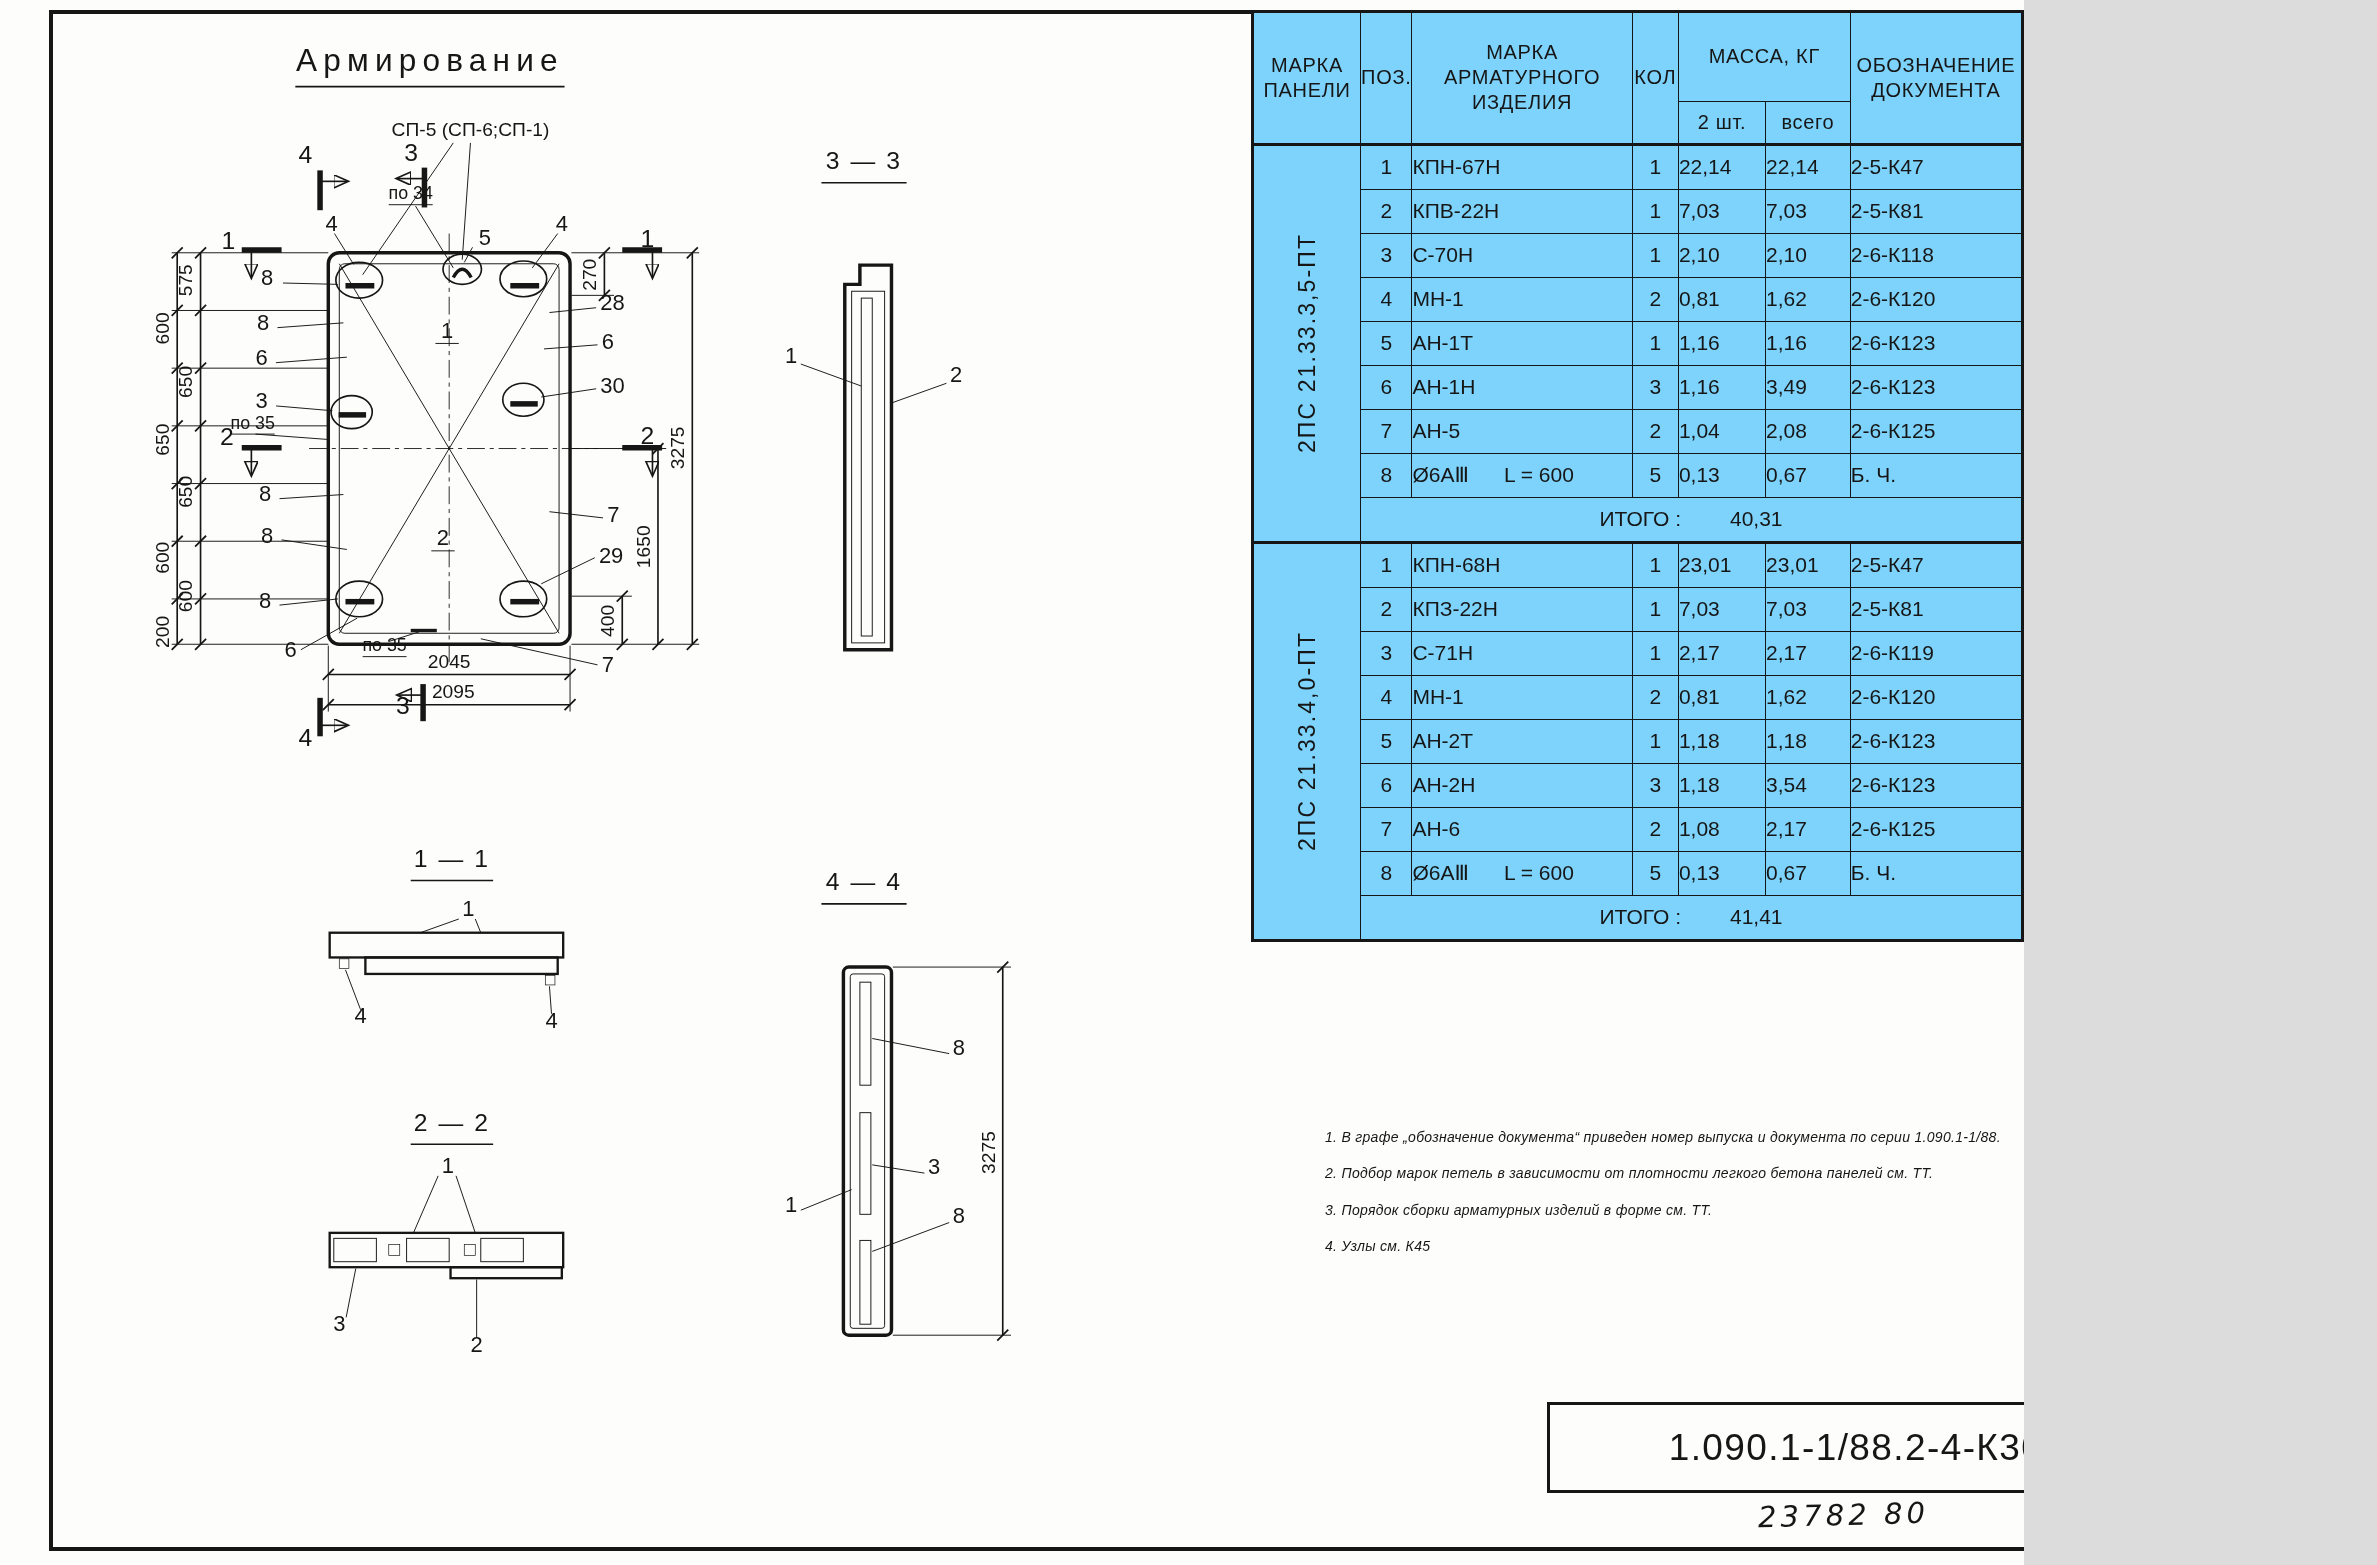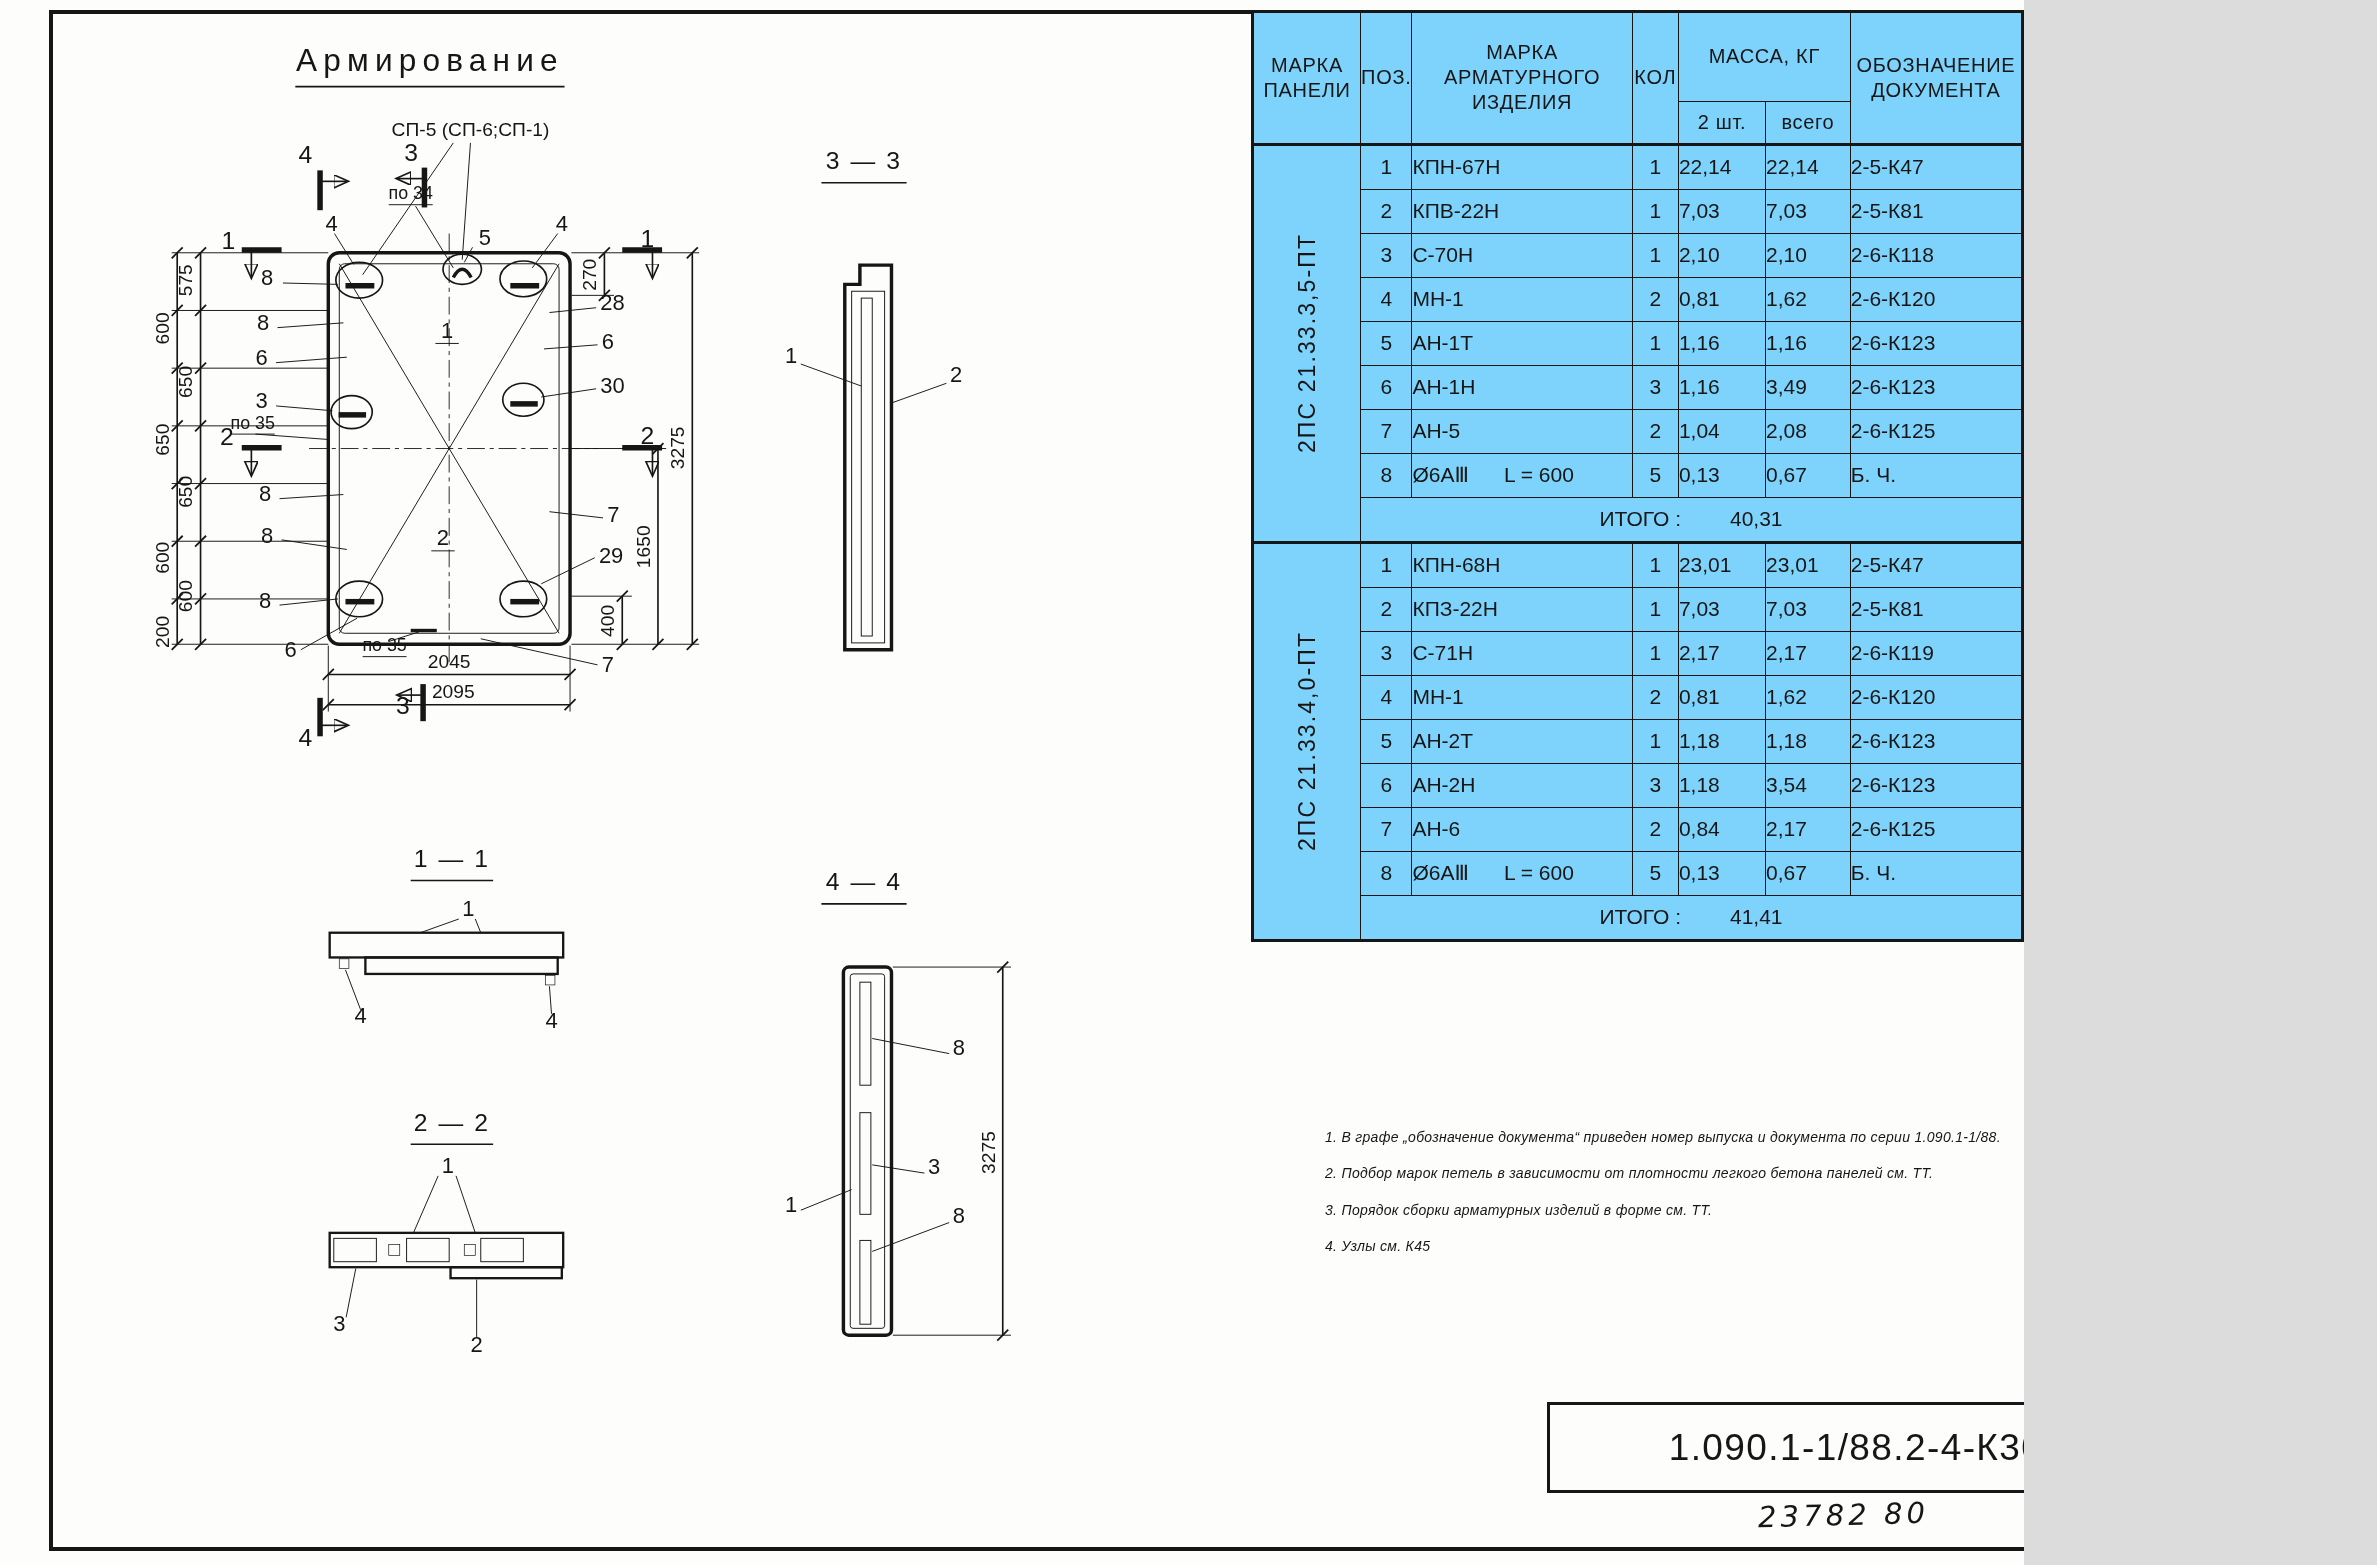--- a/index.html
+++ b/index.html
@@ -467,21 +467,21 @@
         <td class="c-mark" able="false">АН-2Н</td>
         <td class="c-qty">3</td>
         <td class="c-m">1,18</td>
         <td class="c-m">3,54</td>
         <td class="c-doc">2-6-К123</td>
       </tr>
       <tr>
         <td class="c-pos">7</td>
         <td class="c-mark">АН-6</td>
         <td class="c-qty">2</td>
-        <td class="c-m">0,84</td>
+        <td class="c-m">1,08</td>
         <td class="c-m">2,17</td>
         <td class="c-doc">2-6-К125</td>
       </tr>
       <tr>
         <td class="c-pos">8</td>
         <td class="c-mark">Ø6АⅢ      L = 600</td>
         <td class="c-qty">5</td>
         <td class="c-m">0,13</td>
         <td class="c-m">0,67</td>
         <td class="c-doc">Б. Ч.</td>

